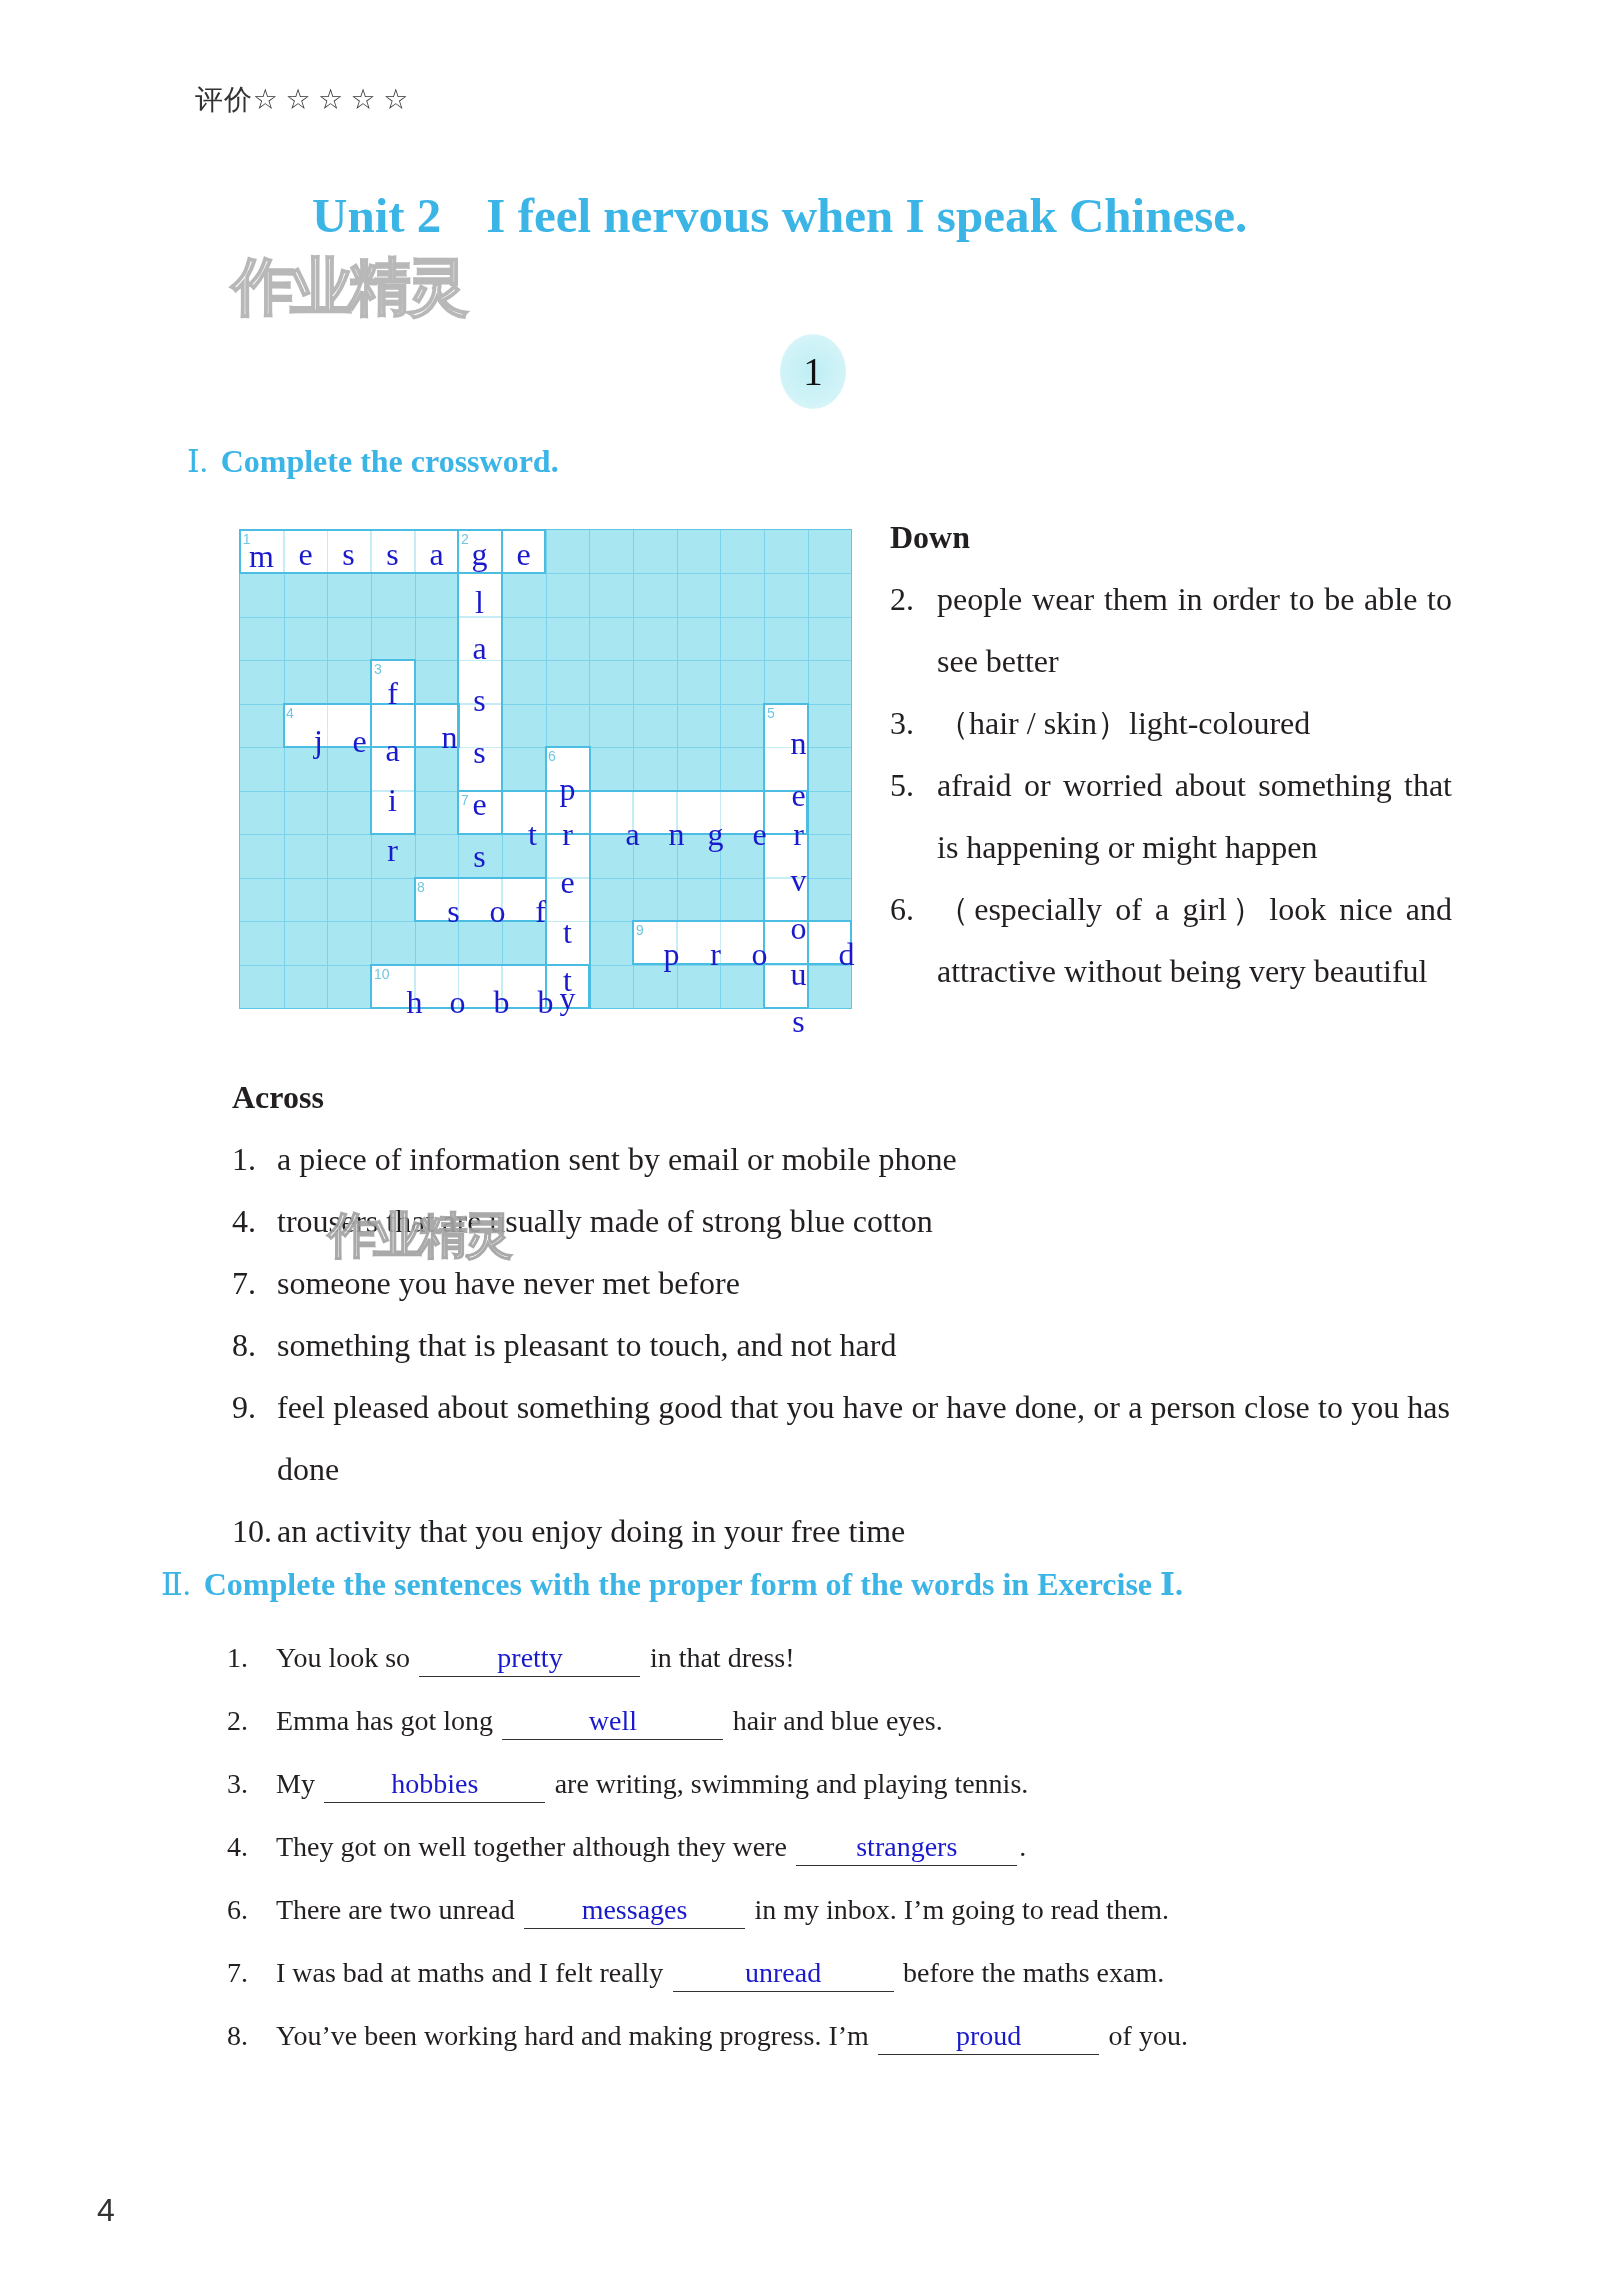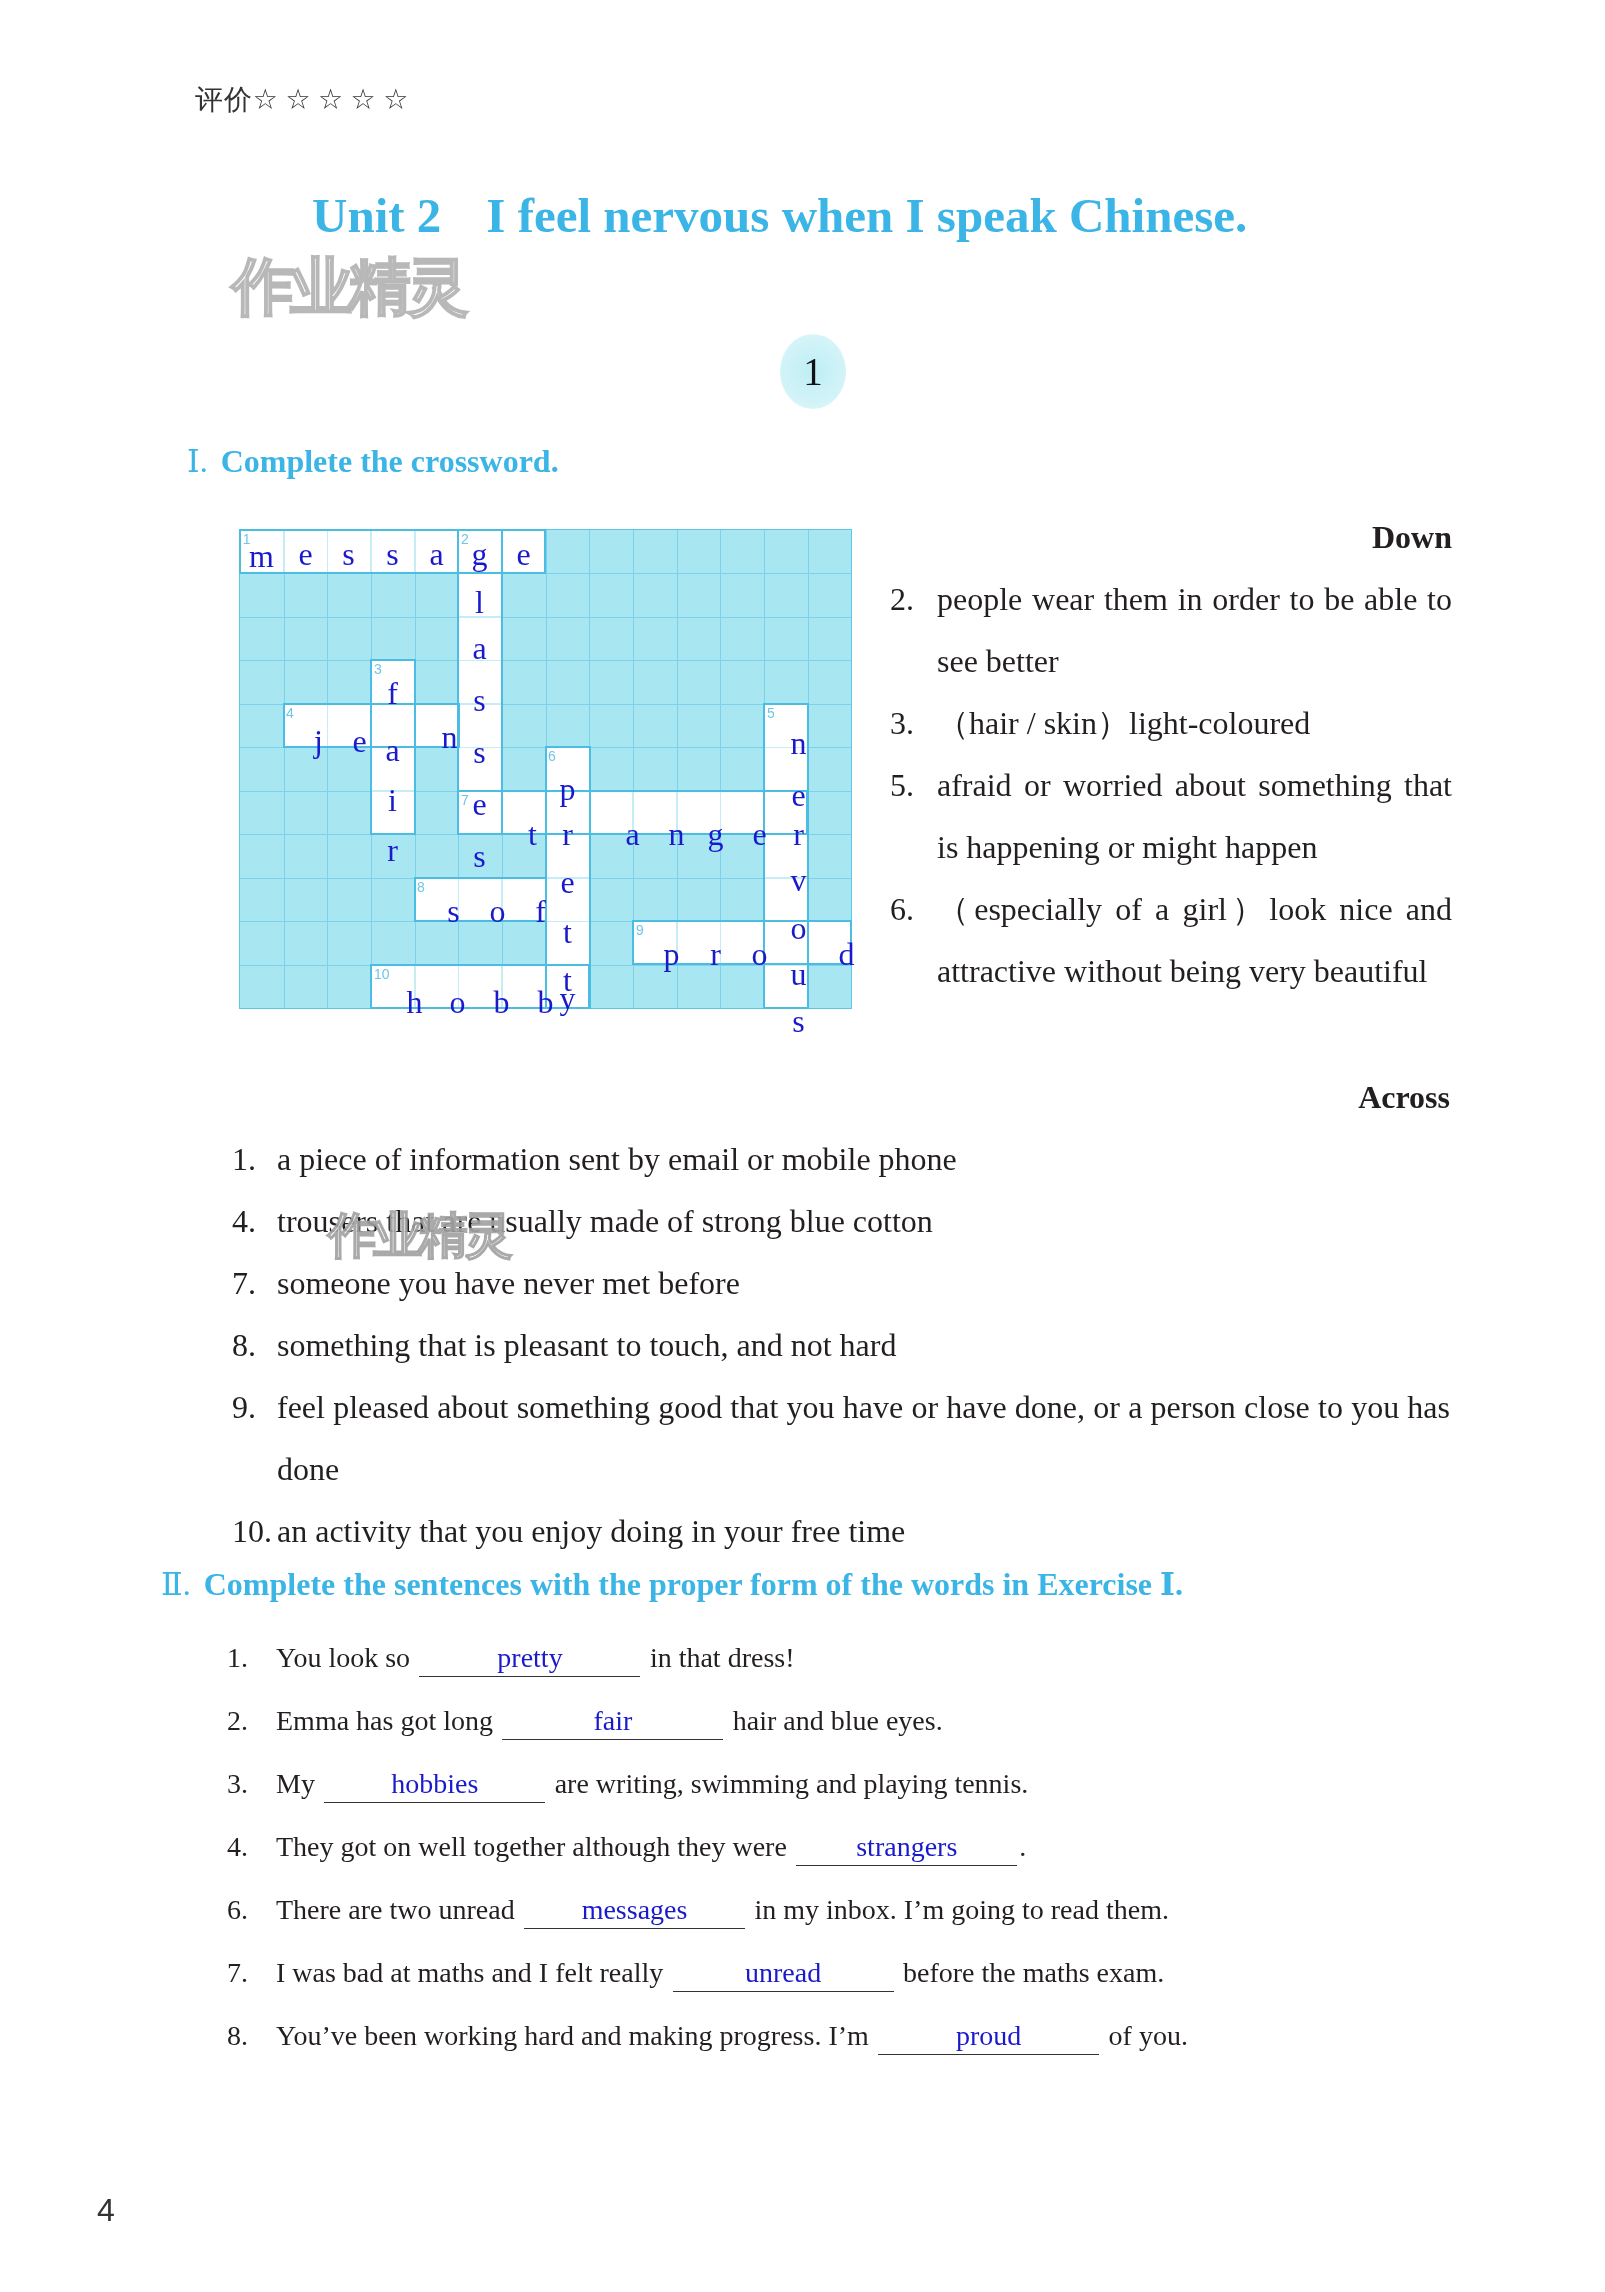--- a/index.html
+++ b/index.html
@@ -21,21 +21,21 @@
   
   .grid { left: 239px; top: 529px; width: 613px; height: 480px; background: #a8e6f2; border: 1.9px solid #5cc8e6; }
   .gline-v, .gline-h { position: absolute; background: #7cd2ea; }
   .gline-v { top: 0; bottom: 0; width: 0.9px; }
   .gline-h { left: 0; right: 0; height: 0.9px; }
   .cell { position: absolute; width: 44px; height: 44px; background: #ffffff; border: 0.9px solid #c6ecf5; }
   .cell-outline { position: absolute; border: 2.8px solid #4bbde2; pointer-events: none; }
   .clue-num { position: absolute; font-family: "Liberation Sans", sans-serif; font-size: 14px; color: #6fc7e4; }
   .ans { position: absolute; font-size: 32px; color: #1a1acc; line-height: 1; width: 43px; text-align: center; }
   .down-block { left: 890px; top: 506px; width: 562px; font-size: 32px; line-height: 62px; }
-  .block-title { font-weight: bold; font-size: 32px; text-align: right; }
+  .block-title { font-weight: bold; font-size: 32px; }
   .clue { display: flex; }
   .clue .n { width: 47px; flex: none; }
   .clue .t { flex: 1; text-align: justify; text-align-last: left; }
   .across-block { left: 232px; top: 1066px; width: 1218px; font-size: 32px; line-height: 62px; }
   .across-block .clue .n { width: 45px; }
   .ex2 { left: 227px; top: 1626px; width: 1246px; font-size: 28px; line-height: 63px; }
   .sent { white-space: nowrap; }
   .sent .n { display: inline-block; width: 49px; }
   .blank { display: inline-block; border-bottom: 1.4px solid #333; text-align: center; color: #1a1acc; line-height: 37px; vertical-align: baseline; margin: 0 9.4px; }
   .page-num { left: 97px; top: 2192px; font-family: "Liberation Sans", sans-serif; font-size: 32px; color: #333; }
@@ -256,21 +256,21 @@
 </div>
 
 <div class="abs watermark wm2">作业精灵</div>
 
 <div class="abs section-heading sec2">
   <span class="sec-num">Ⅱ.</span><span>Complete the sentences with the proper form of the words in Exercise Ⅰ.</span>
 </div>
 
 <div class="abs ex2" id="ex2">
     <div class="sent"><span class="n">1.</span><span>You look so</span><span class="blank" style="width: 221px;">pretty</span><span>in that dress!</span></div>
-    <div class="sent"><span class="n">2.</span><span>Emma has got long</span><span class="blank" style="width: 221px;">fair</span><span>hair and blue eyes.</span></div>
+    <div class="sent"><span class="n">2.</span><span>Emma has got long</span><span class="blank" style="width: 221px;">well</span><span>hair and blue eyes.</span></div>
     <div class="sent"><span class="n">3.</span><span>My</span><span class="blank" style="width: 221px;">hobbies</span><span>are writing, swimming and playing tennis.</span></div>
     <div class="sent"><span class="n">4.</span><span>They got on well together although they were</span><span class="blank" style="width: 221px; margin-right: 1.9px;">strangers</span><span>.</span></div>
     <div class="sent"><span class="n">6.</span><span>There are two unread</span><span class="blank" style="width: 221px;">messages</span><span>in my inbox. I’m going to read them.</span></div>
     <div class="sent"><span class="n">7.</span><span>I was bad at maths and I felt really</span><span class="blank" style="width: 221px;">unread</span><span>before the maths exam.</span></div>
     <div class="sent"><span class="n">8.</span><span>You’ve been working hard and making progress. I’m</span><span class="blank" style="width: 221px;">proud</span><span>of you.</span></div>
   </div>
 
 <div class="abs page-num">4</div>
 
 

